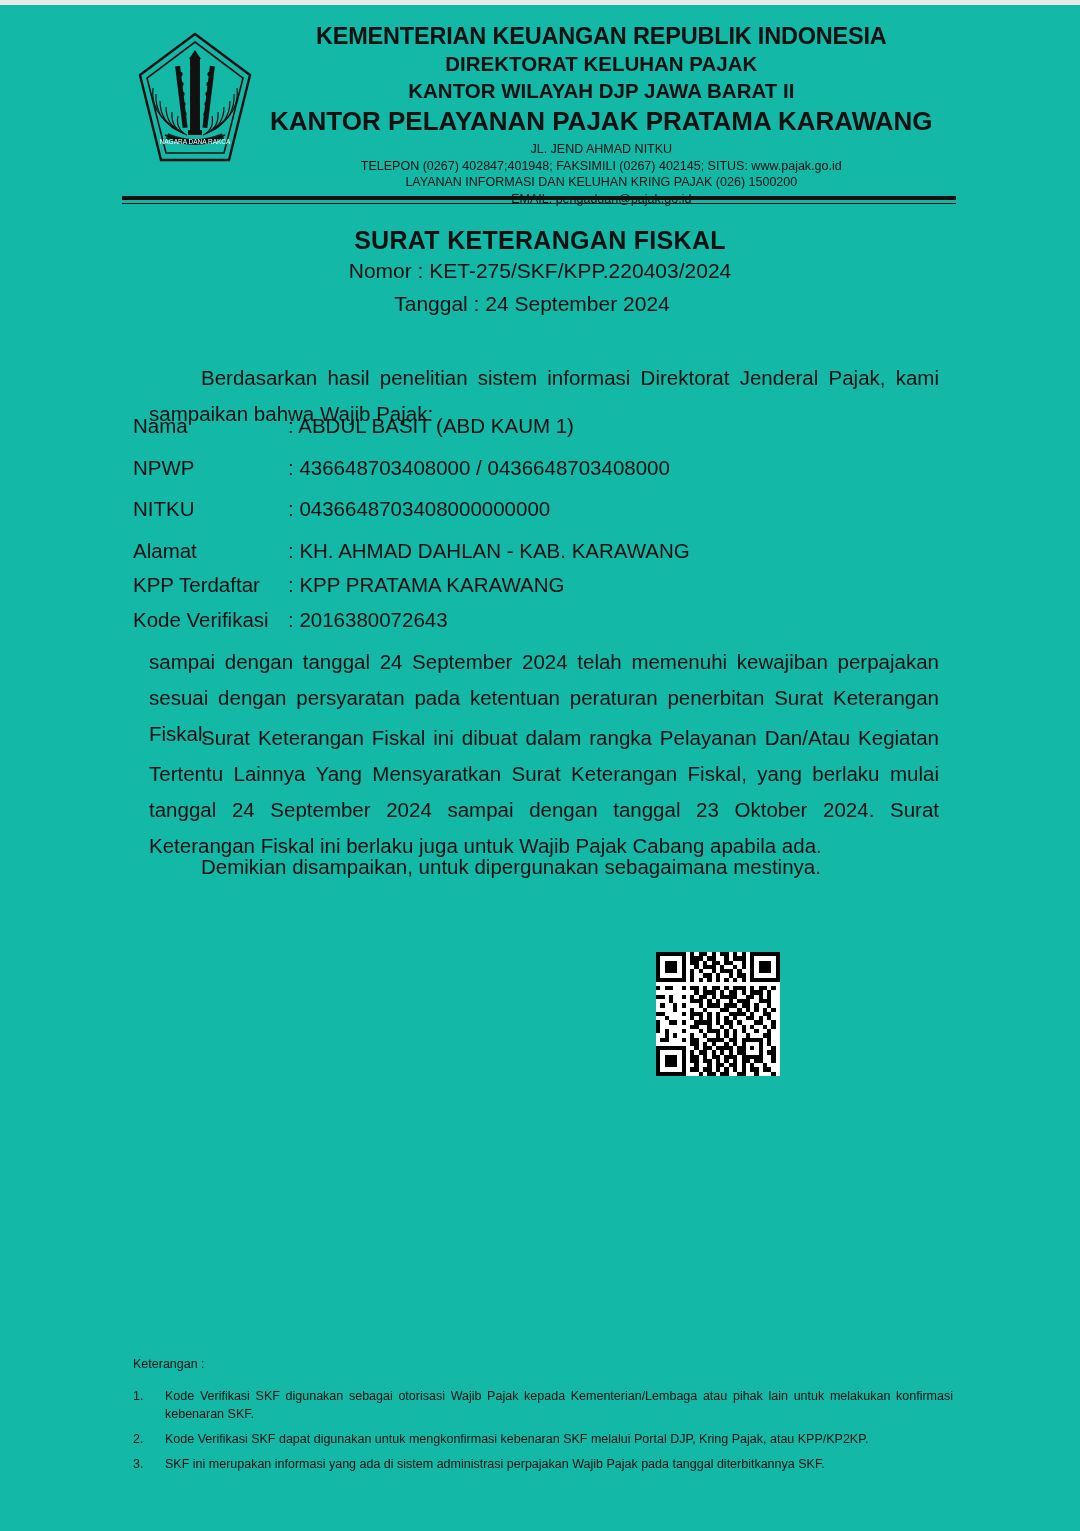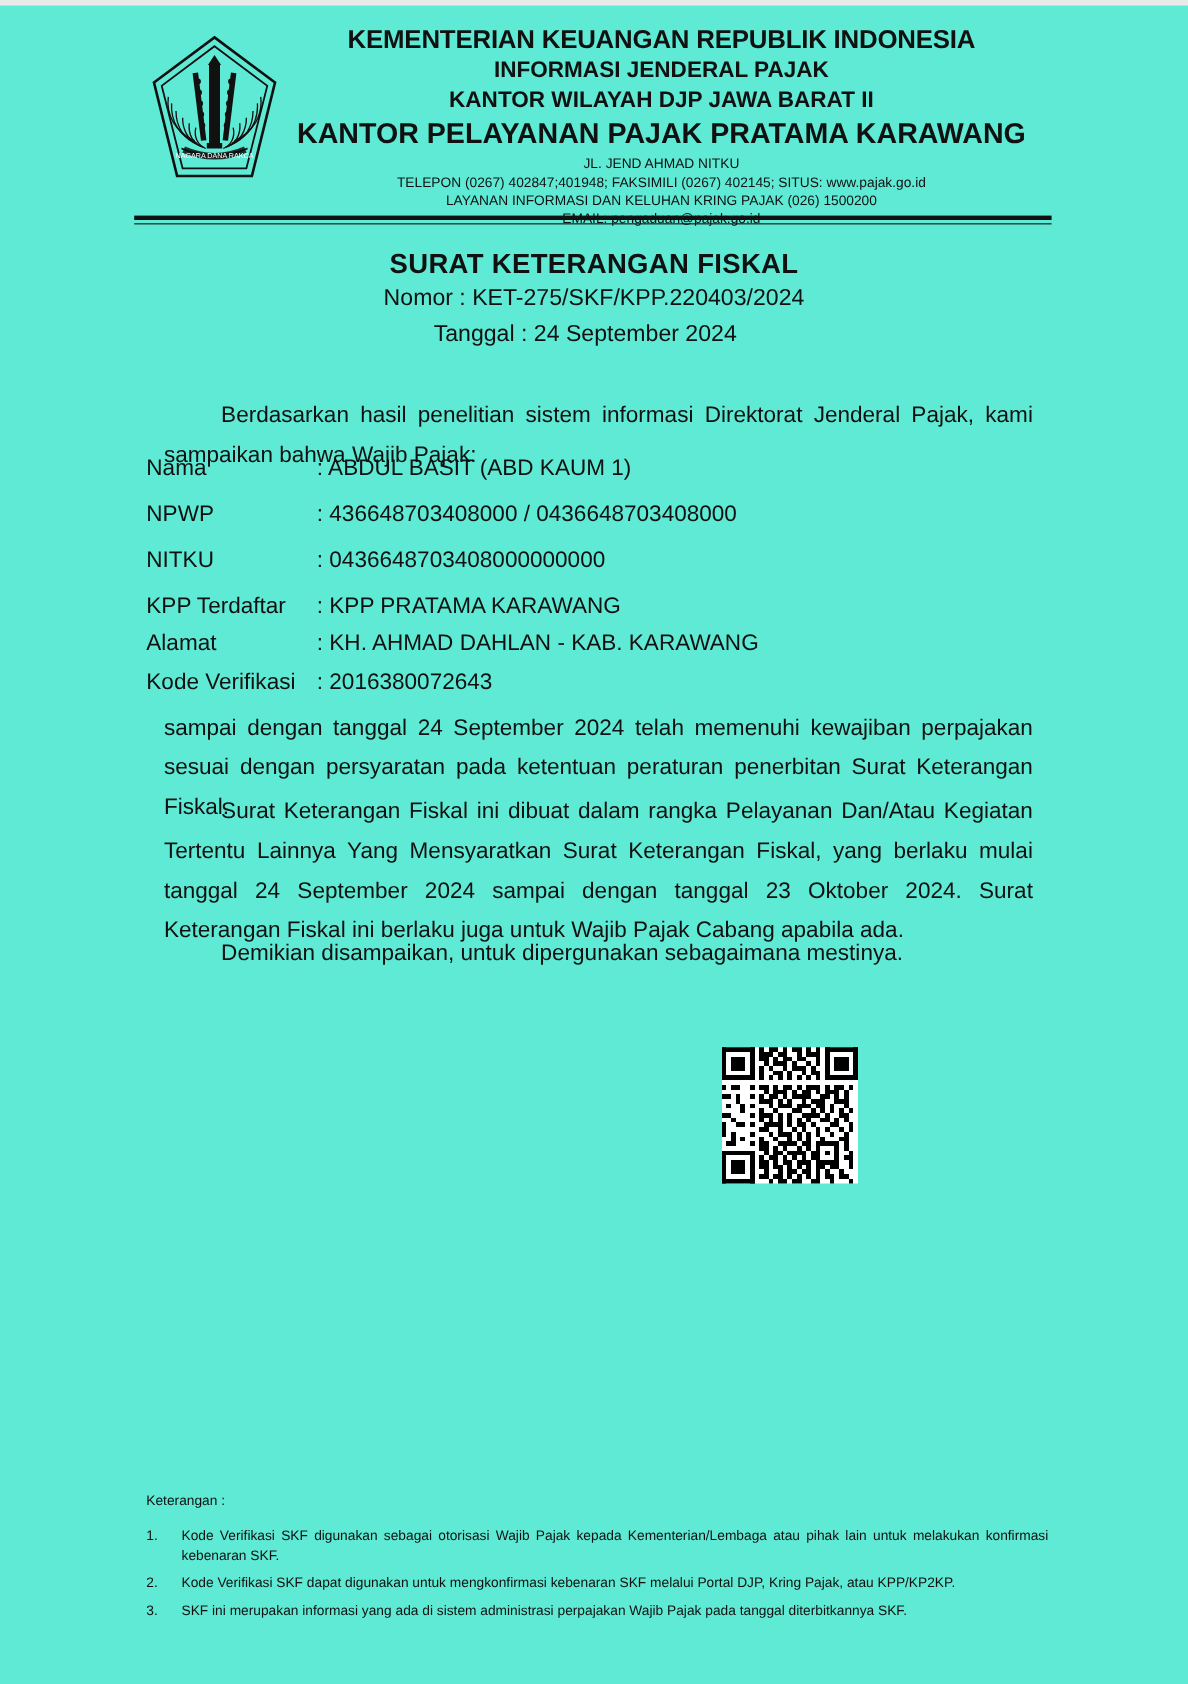--- a/index.html
+++ b/index.html
@@ -12,21 +12,21 @@
     height: 1531px;
     font-family: "Liberation Sans", sans-serif;
     color: #111111;
     position: relative;
     overflow: hidden;
   }
   .page {
     position: relative;
     width: 1080px;
     height: 1531px;
-    background: #5eead4;
+    background: #14b8a6;
     box-sizing: border-box;
   }
   .top-strip {
     position: absolute;
     top: 0; left: 0;
     width: 1080px;
     height: 5px;
     background: #e9e9e9;
   }
 
@@ -264,21 +264,21 @@
             <circle cx="72" cy="76" r="2.6"></circle>
           <circle cx="71" cy="86" r="2.6"></circle>
         </g>
         <path d="M30,107 Q60,122 90,107 Q60,118 30,107 Z" fill="none" stroke="#111" stroke-width="1.4"></path>
         <path d="M32,108 Q60,120 88,108" fill="none" stroke="#111" stroke-width="6" opacity="0.85"></path>
         <text x="60" y="116" font-family="'Liberation Sans', sans-serif" font-size="6.5" fill="#ffffff" text-anchor="middle">NAGARA DANA RAKCA</text>
       </svg>
     </div>
     <div class="letterhead-text">
       <div class="org-1">KEMENTERIAN KEUANGAN REPUBLIK INDONESIA</div>
-      <div class="org-2">INFORMASI JENDERAL PAJAK</div>
+      <div class="org-2">DIREKTORAT KELUHAN PAJAK</div>
       <div class="org-3">KANTOR WILAYAH DJP JAWA BARAT II</div>
       <div class="org-4">KANTOR PELAYANAN PAJAK PRATAMA KARAWANG</div>
       <div class="addr-line first">JL. JEND AHMAD NITKU</div>
       <div class="addr-line">TELEPON (0267) 402847;401948; FAKSIMILI (0267) 402145; SITUS: www.pajak.go.id</div>
       <div class="addr-line">LAYANAN INFORMASI DAN KELUHAN KRING PAJAK (026) 1500200</div>
       <div class="addr-line">EMAIL: pengaduan@pajak.go.id</div>
     </div>
   </div>
 
   <div class="hr-double">
@@ -302,26 +302,26 @@
     </tr>
     <tr class="gap-lg">
       <td class="lbl">NPWP</td>
       <td class="val">: 436648703408000 / 0436648703408000</td>
     </tr>
     <tr class="gap-lg">
       <td class="lbl">NITKU</td>
       <td class="val">: 0436648703408000000000</td>
     </tr>
     <tr class="gap-sm">
+      <td class="lbl">Alamat</td>
+      <td class="val">: KH. AHMAD DAHLAN - KAB. KARAWANG</td>
+    </tr>
+    <tr class="gap-sm">
       <td class="lbl">KPP Terdaftar</td>
       <td class="val">: KPP PRATAMA KARAWANG</td>
-    </tr>
-    <tr class="gap-sm">
-      <td class="lbl">Alamat</td>
-      <td class="val">: KH. AHMAD DAHLAN - KAB. KARAWANG</td>
     </tr>
     <tr>
       <td class="lbl">Kode Verifikasi</td>
       <td class="val">: 2016380072643</td>
     </tr>
   </tbody>
     </table>
 
   <div class="para-after-fields">
     <p class="para">sampai dengan tanggal 24 September 2024 telah memenuhi kewajiban perpajakan sesuai dengan persyaratan pada ketentuan peraturan penerbitan Surat Keterangan Fiskal.</p>

